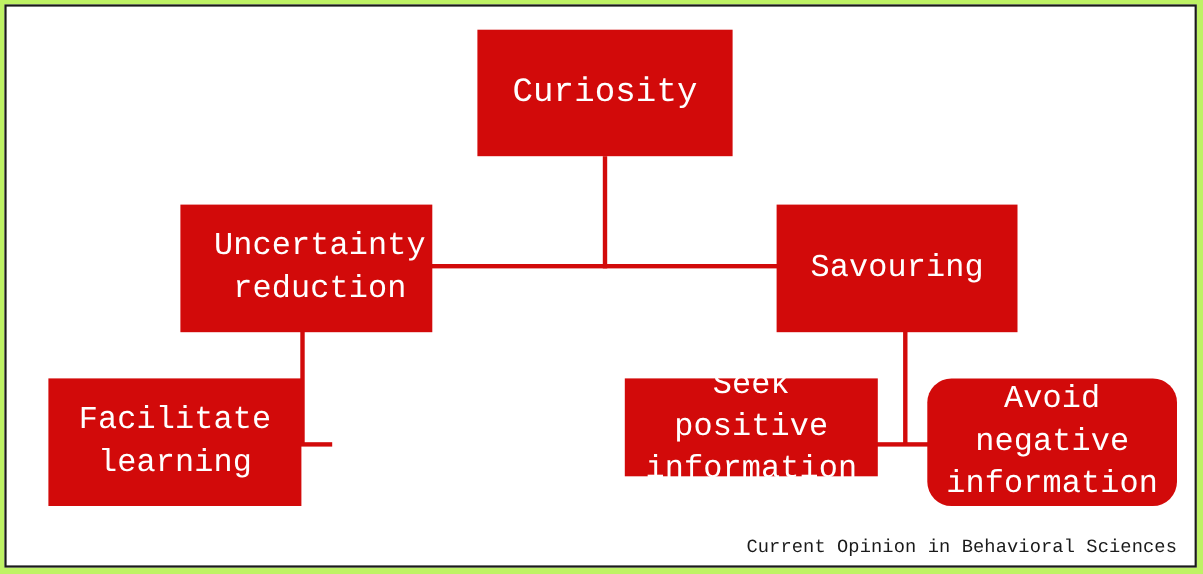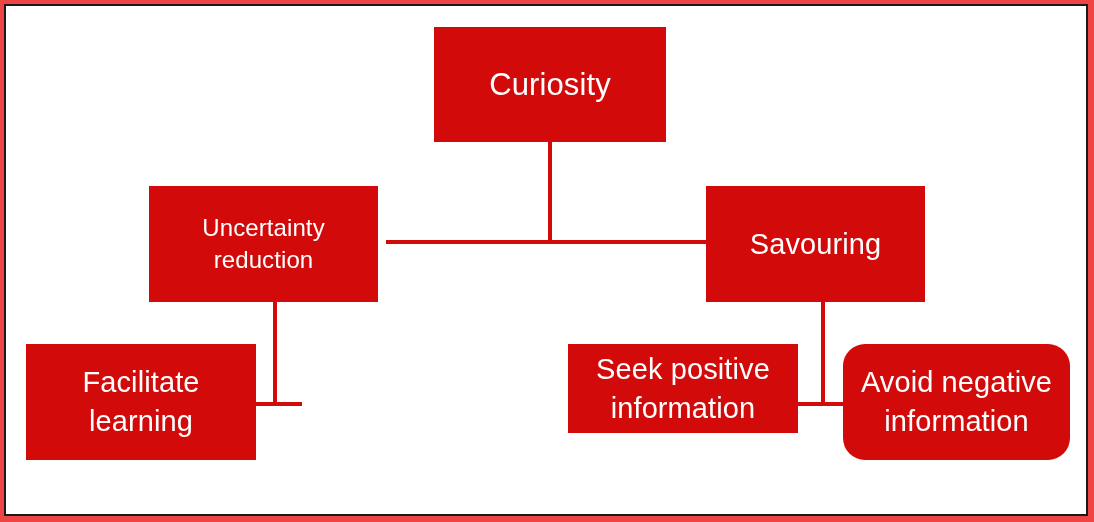--- a/index.html
+++ b/index.html
@@ -7,22 +7,23 @@
     padding: 0;
     background: #ffffff;
   }
   body {
     font-family: "Liberation Sans", sans-serif;
   }
   #figure-root {
     position: relative;
     width: 1094px;
     height: 522px;
-    background: #ef4444;
+    background: #bef264;
     overflow: hidden;
+    font-family: Liberation Mono, monospace;
   }
   .frame {
     position: absolute;
     left: 4px;
     top: 4px;
     width: 1084px;
     height: 512px;
     border: 2px solid #1a1a1a;
     box-sizing: border-box;
     background: #ffffff;
@@ -88,41 +89,42 @@
     <div class="connector" style="left:252px; top:402px; width:50px; height:4px;"></div>
 
     <div class="connector" style="left:821px; top:300px; width:4px; height:104px;"></div>
 
     <div class="connector" style="left:794px; top:402px; width:54px; height:4px;"></div>
 
     <div class="node" style="left:434px; top:27px; width:232px; height:115px; font-size:31px;">
       <span class="node-label">Curiosity</span>
     </div>
 
-    <div class="node" style="left:149px; top:186px; width:229px; height:116px; font-size:24px;">
+    <div class="node" style="left:164px; top:186px; width:229px; height:116px; font-size:29px;justify-content:flex-end;">
       <span class="node-label">Uncertainty
 reduction</span>
     </div>
 
     <div class="node" style="left:706px; top:186px; width:219px; height:116px; font-size:29px;">
       <span class="node-label">Savouring</span>
     </div>
 
-    <div class="node" style="left:26px; top:344px; width:230px; height:116px; font-size:29px;">
+    <div class="node" style="left:44px; top:344px; width:230px; height:116px; font-size:29px;">
       <span class="node-label">Facilitate
 learning</span>
     </div>
 
 
     <div class="node" style="left:568px; top:344px; width:230px; height:89px; font-size:29px;">
       <span class="node-label">Seek positive
 information</span>
     </div>
 
     <div class="node" style="left:843px; top:344px; width:227px; height:116px; font-size:29px;border-radius:22px;">
       <span class="node-label">Avoid negative
 information</span>
     </div>
 
   </div>
 
+  <div class="footer-caption">Current Opinion in Behavioral Sciences</div>
 
 </div>
 
 </body></html>

